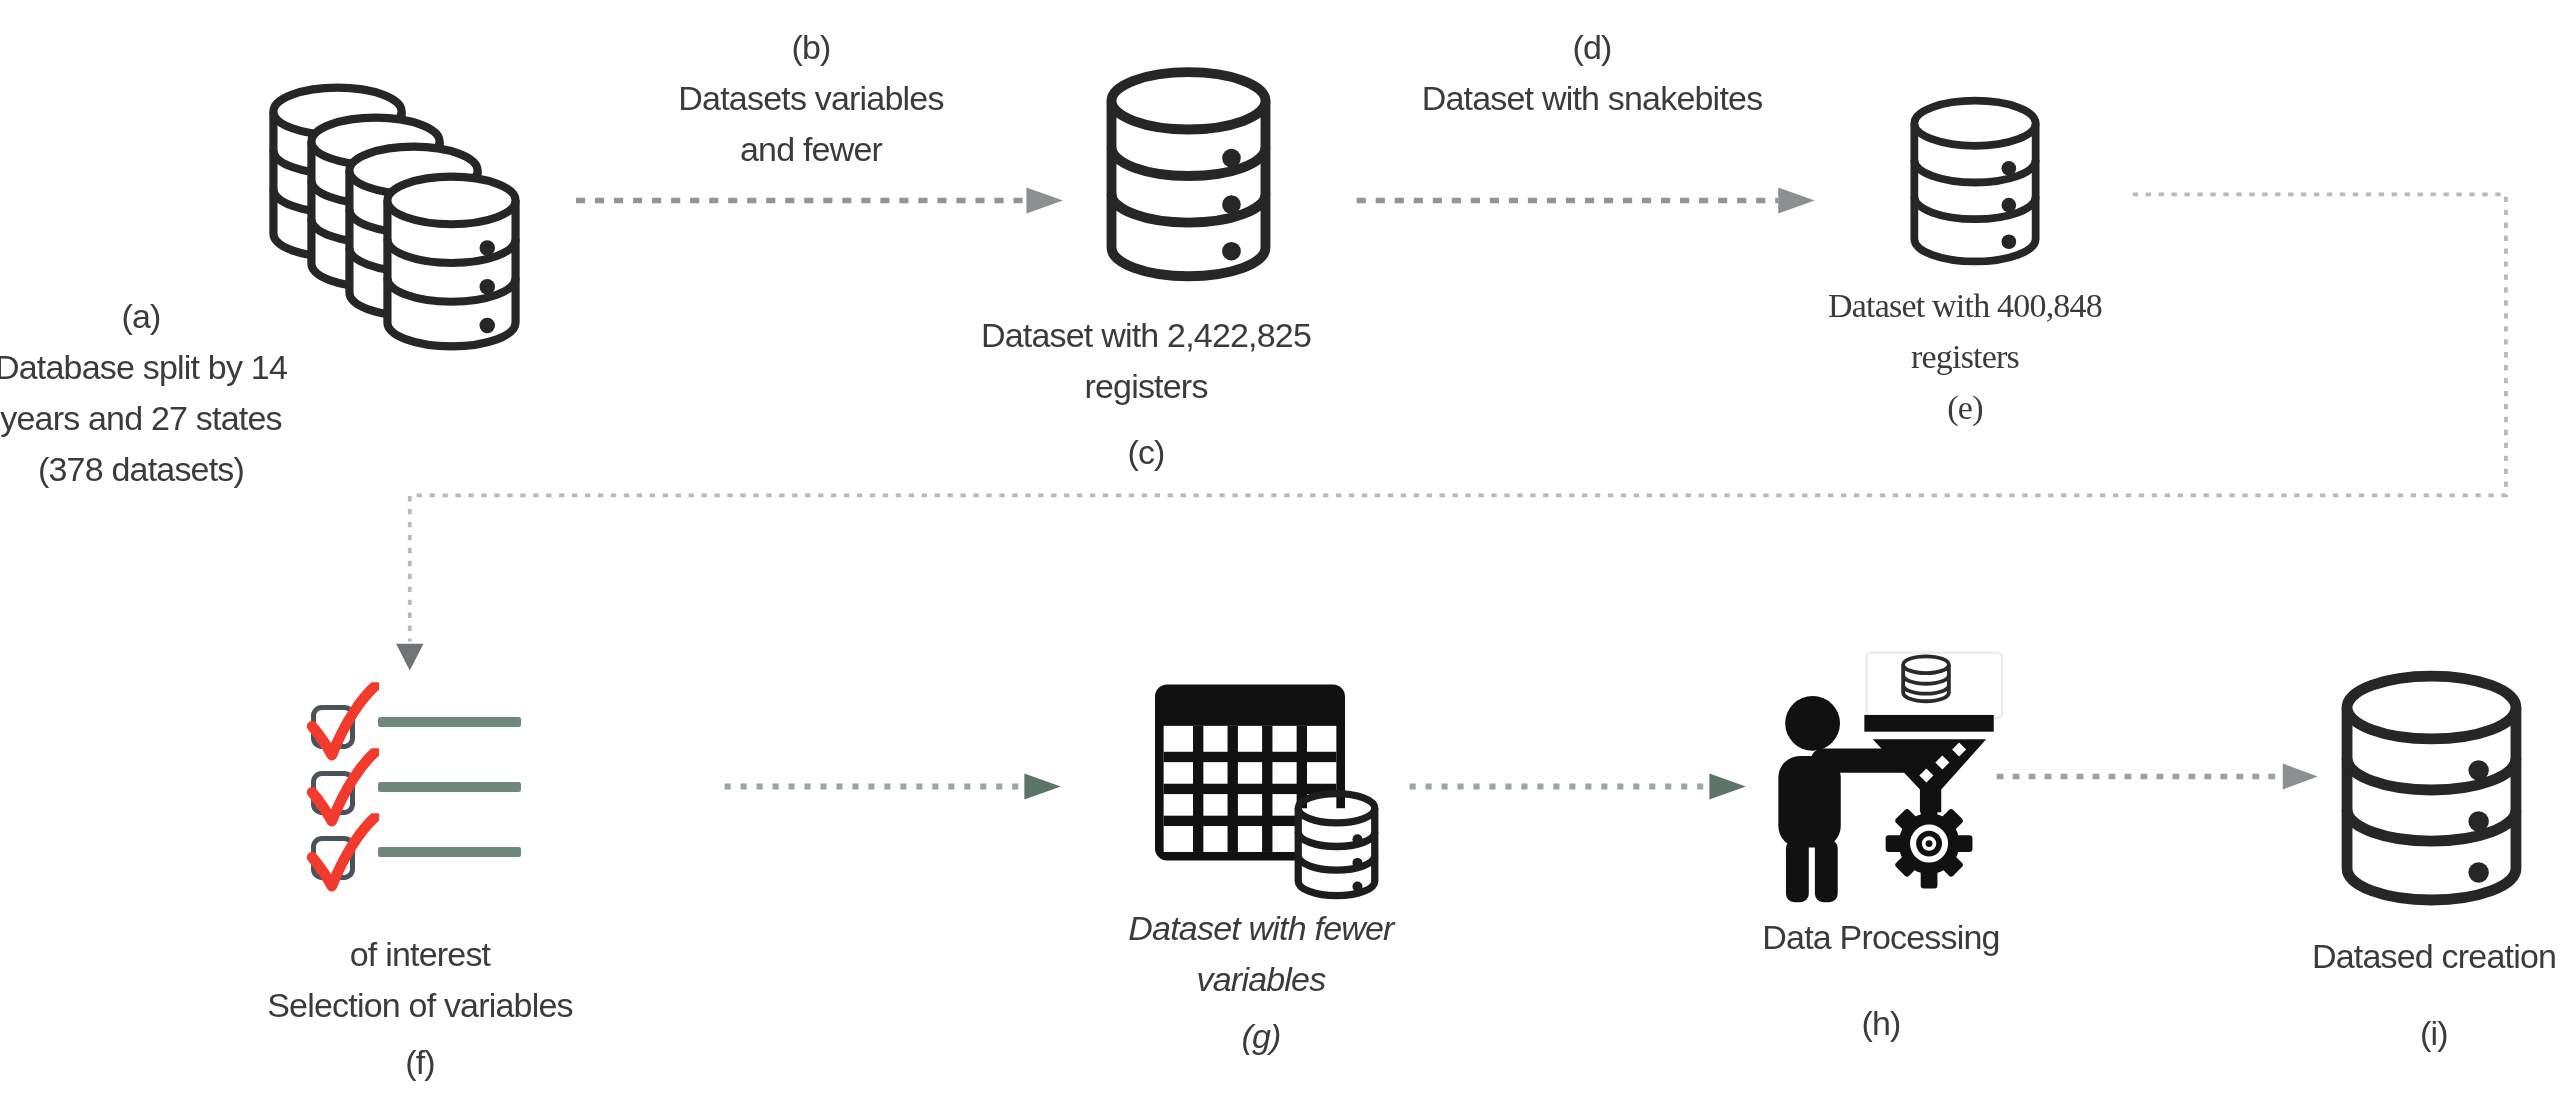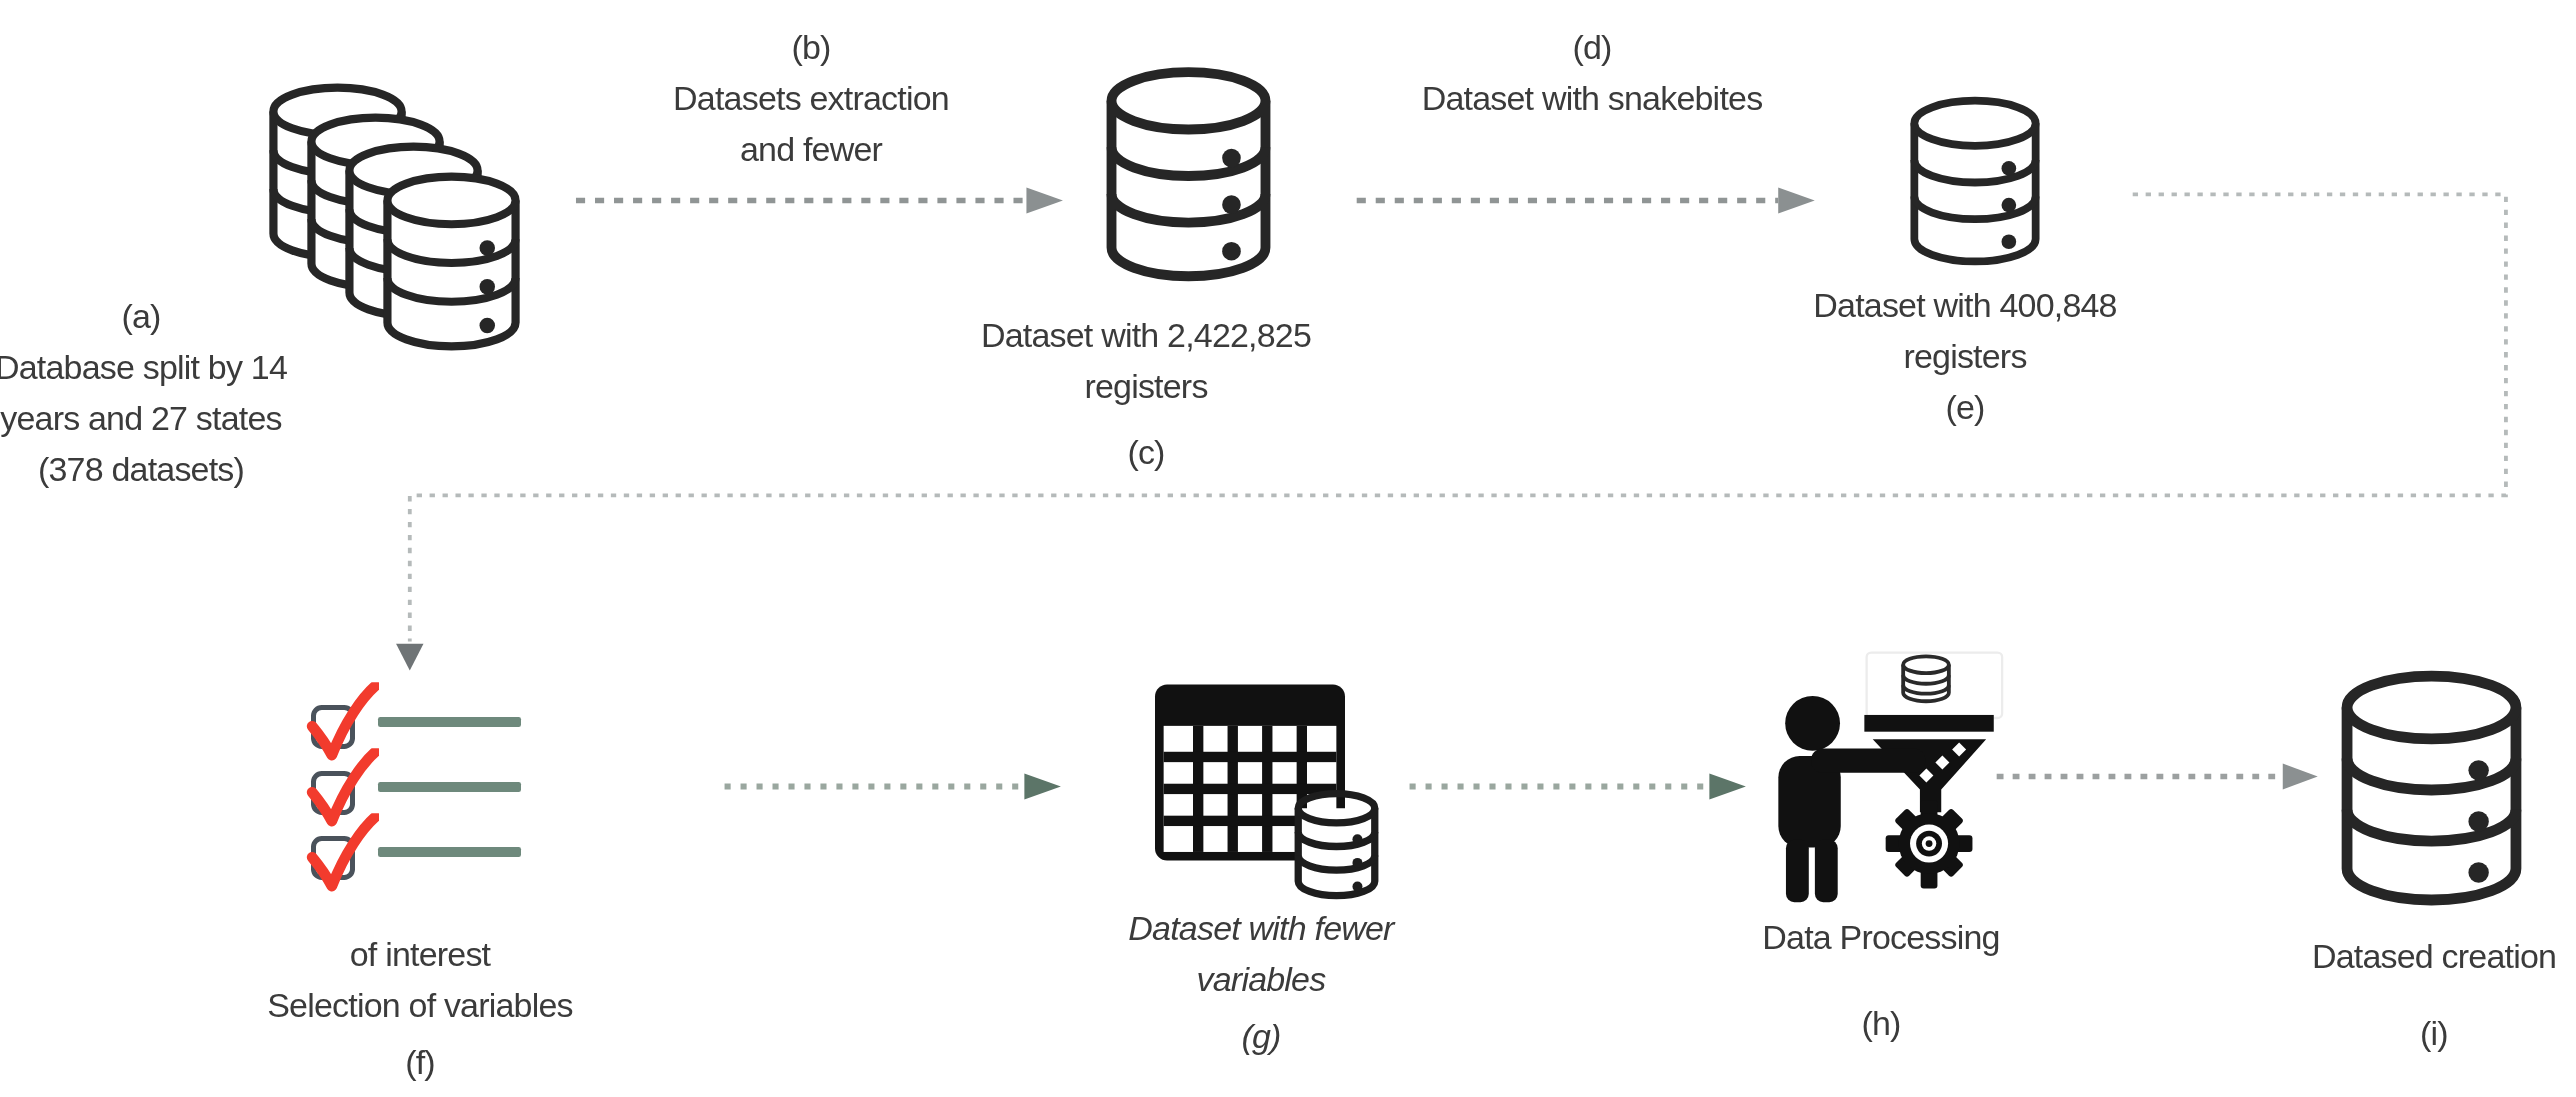--- a/index.html
+++ b/index.html
@@ -71,21 +71,21 @@
 
   <div class="label" style="left:141px;top:291px;">
     <span class="tag">(a)</span>
     <span class="line">Database split by 14</span>
     <span class="line">years and 27 states</span>
     <span class="line">(378 datasets)</span>
   </div>
 
   <div class="label" style="left:811px;top:22px;">
     <span class="tag">(b)</span>
-    <span class="line">Datasets extraction</span>
+    <span class="line">Datasets variables</span>
     <span class="line">and fewer</span>
   </div>
 
   <svg class="abs" style="left:571px;top:183px;" width="503" height="35" viewBox="0 0 660 46">
     <line x1="6" y1="23" x2="598" y2="23" stroke="var(--arrow-gray)" stroke-width="7" stroke-dasharray="12 13"></line>
     <polygon points="598,6 598,40 646,23" fill="var(--arrowhead-gray)"></polygon>
   </svg>
 
   <svg class="dbfig" style="left:1082px;top:65px" width="213" height="222" viewBox="0 0 280 292">
       <use href="#db"></use>
@@ -104,21 +104,21 @@
 
   <svg class="abs" style="left:1352px;top:183px;" width="472" height="35" viewBox="0 0 620 46">
     <line x1="6" y1="23" x2="560" y2="23" stroke="var(--arrow-gray)" stroke-width="7" stroke-dasharray="12 13"></line>
     <polygon points="560,6 560,40 608,23" fill="var(--arrowhead-gray)"></polygon>
   </svg>
 
   <svg class="dbfig" style="left:1902px;top:95px" width="146" height="175" viewBox="0 0 192 230">
       <use href="#db"></use>
     </svg>
 
-  <div class="label" style="left:1965px;top:280px;">
+  <div class="label" style="left:1965px;top:280px;font-family:Liberation Serif, serif;">
     <span class="line">Dataset with 400,848</span>
     <span class="line">registers</span>
     <span class="tag">(e)</span>
   </div>
 
   <svg class="abs" style="left:0;top:0;" width="2576" height="1098" viewBox="0 0 3382 1441">
     <polyline points="2800,255 3290,255 3290,650 538,650 538,842" fill="none" stroke="var(--wrap-gray)" stroke-width="5" stroke-dasharray="7 10"></polyline>
     <polygon points="520,845 556,845 538,880" fill="var(--wrap-head)"></polygon>
   </svg>
 

